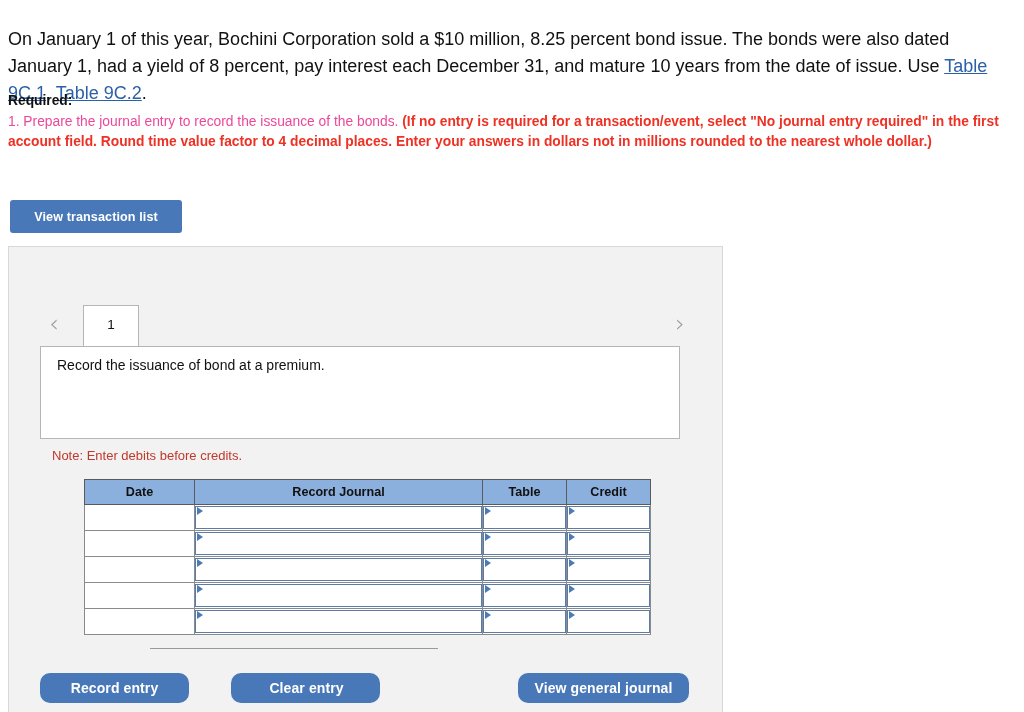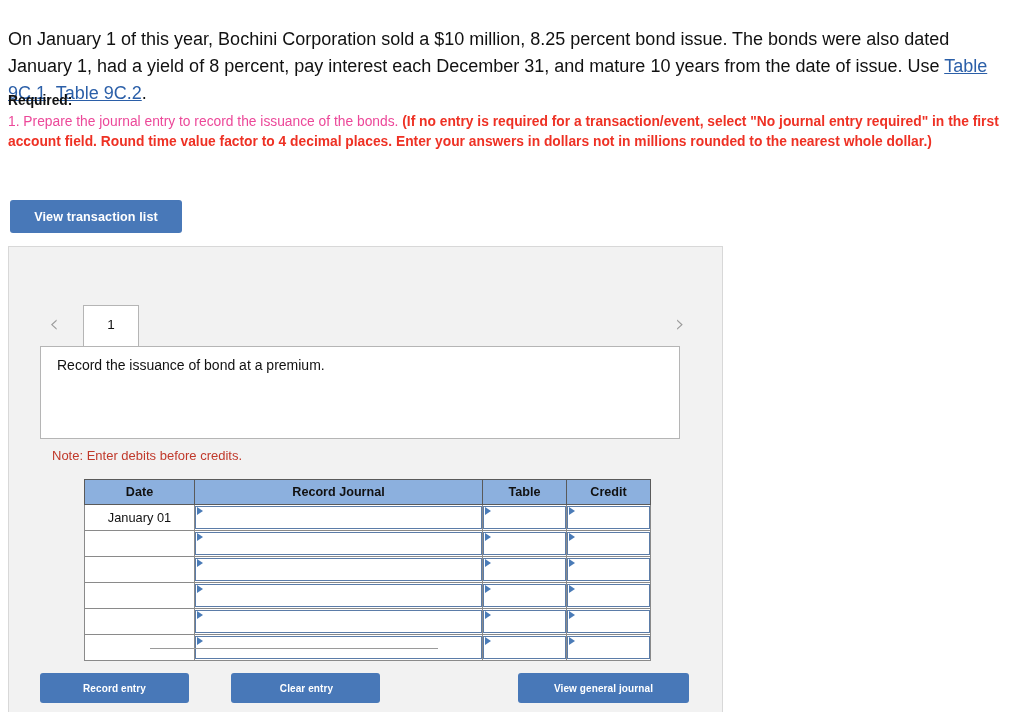--- a/index.html
+++ b/index.html
@@ -243,23 +243,23 @@
     background: #9a9a9a;
   }
 
   
   .action-button {
     position: absolute;
     height: 30px;
     background: #4878b8;
     color: #ffffff;
     border: none;
-    border-radius: 3px;
+    border-radius: 10px;
     font-family: "Liberation Sans", sans-serif;
-    font-size: 10px;
+    font-size: 14px;
     font-weight: bold;
     cursor: pointer;
     letter-spacing: 0.1px;
   }
   #record-entry-button { left: 40px;  top: 673px; width: 149px; }
   #clear-entry-button  { left: 231px; top: 673px; width: 149px; padding-left: 8px; }
   #view-general-journal-button { left: 518px; top: 673px; width: 171px; }
 </style>
 </head>
 <body>
@@ -297,35 +297,20 @@
   <thead>
     <tr>
       <th>Date</th>
       <th>Record Journal</th>
       <th>Table</th>
       <th>Credit</th>
     </tr>
   </thead>
   <tbody>
     <tr>
-      <td class="date-cell">January 01</td>
-      <td class="input-cell">
-          <input class="cell-input" type="text" value="" style="">
-          <span class="cell-flag"></span>
-        </td>
-      <td class="input-cell">
-          <input class="cell-input" type="text" value="" style="">
-          <span class="cell-flag"></span>
-        </td>
-      <td class="input-cell">
-          <input class="cell-input" type="text" value="" style="">
-          <span class="cell-flag"></span>
-        </td>
-    </tr>
-    <tr>
       <td class="date-cell"></td>
       <td class="input-cell">
           <input class="cell-input" type="text" value="" style="">
           <span class="cell-flag"></span>
         </td>
       <td class="input-cell">
           <input class="cell-input" type="text" value="" style="">
           <span class="cell-flag"></span>
         </td>
       <td class="input-cell">

